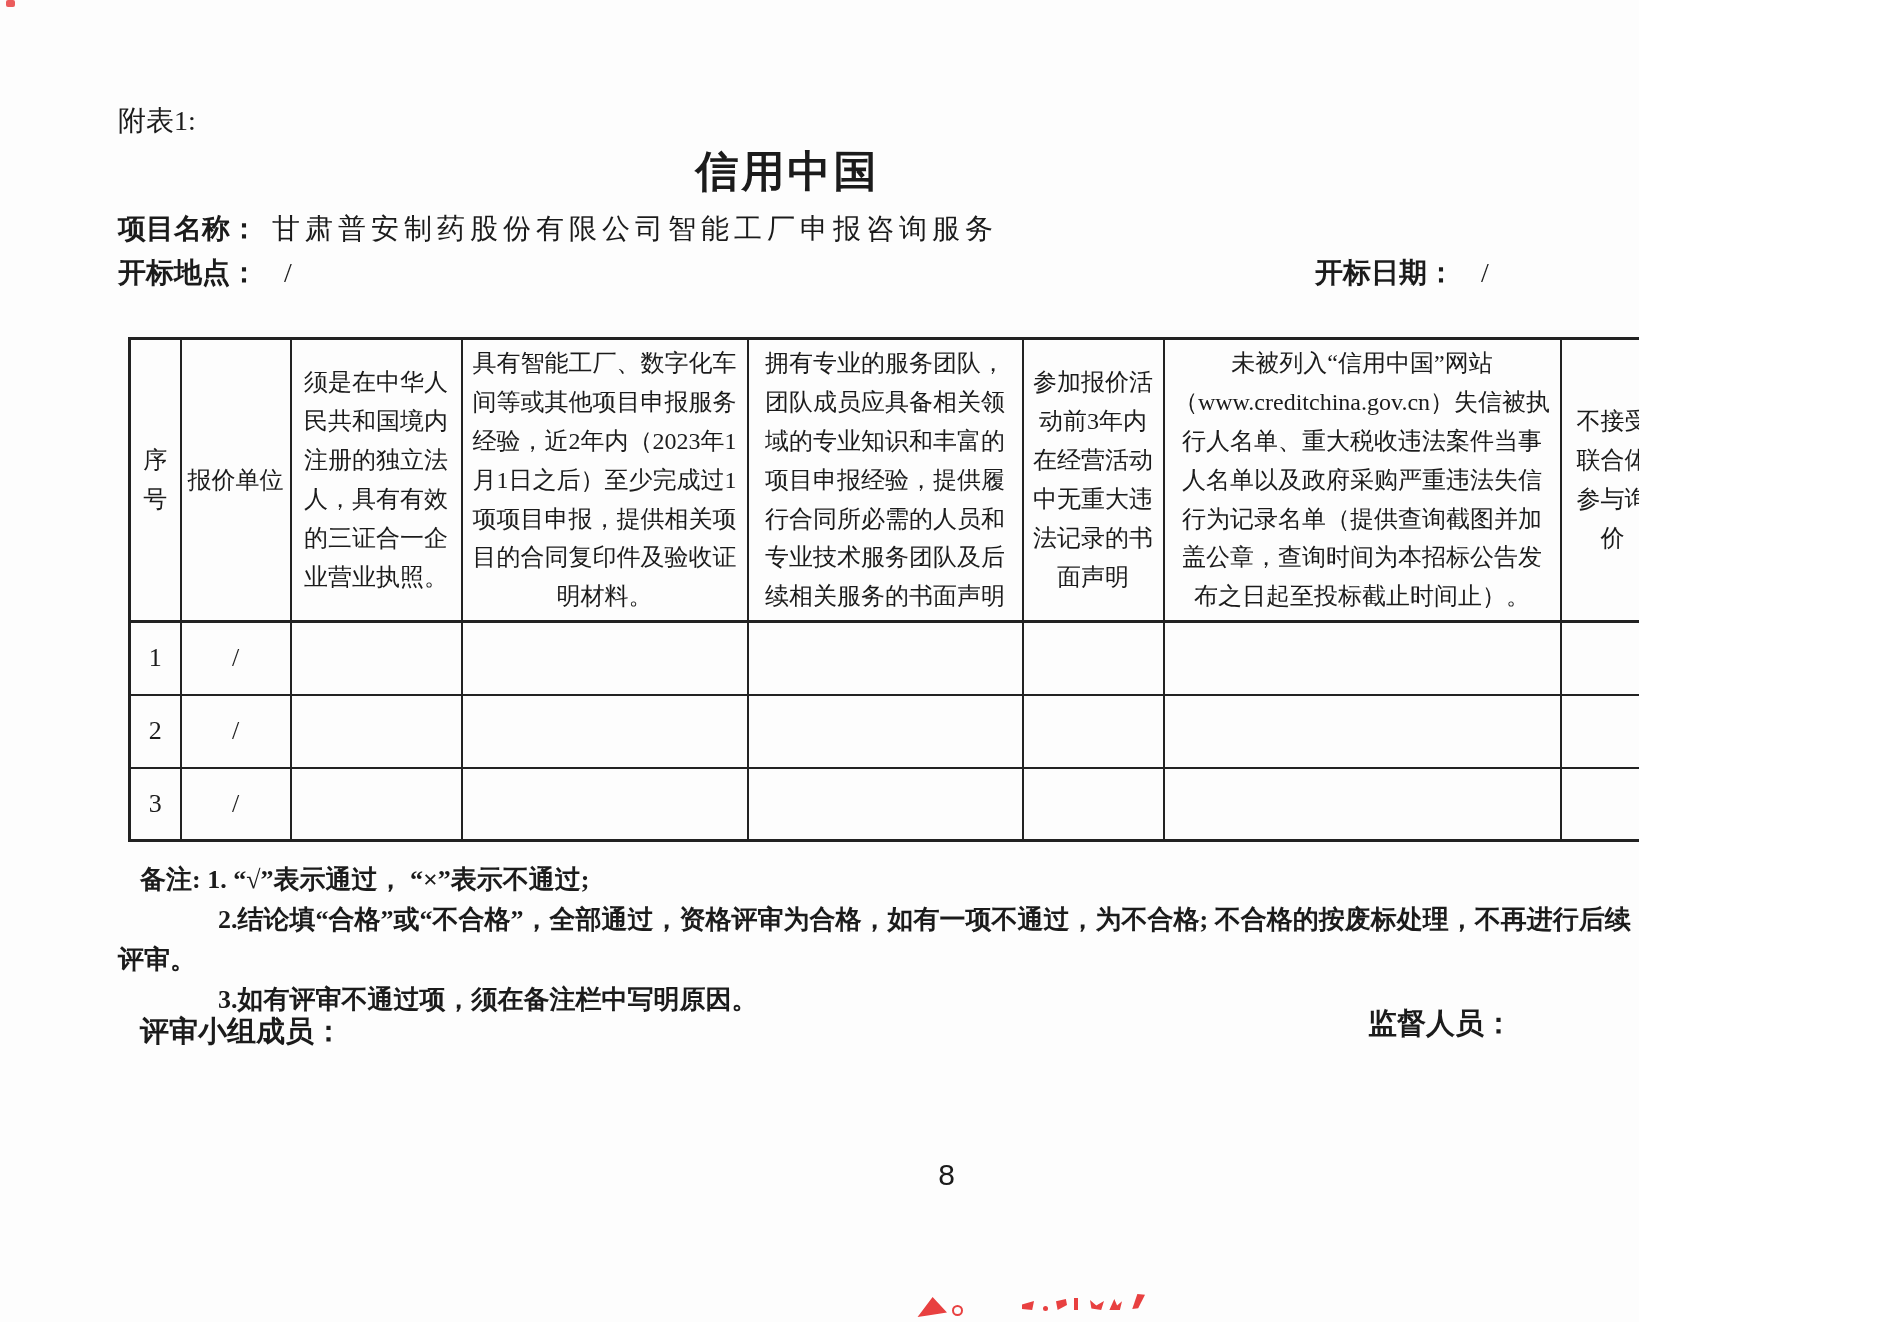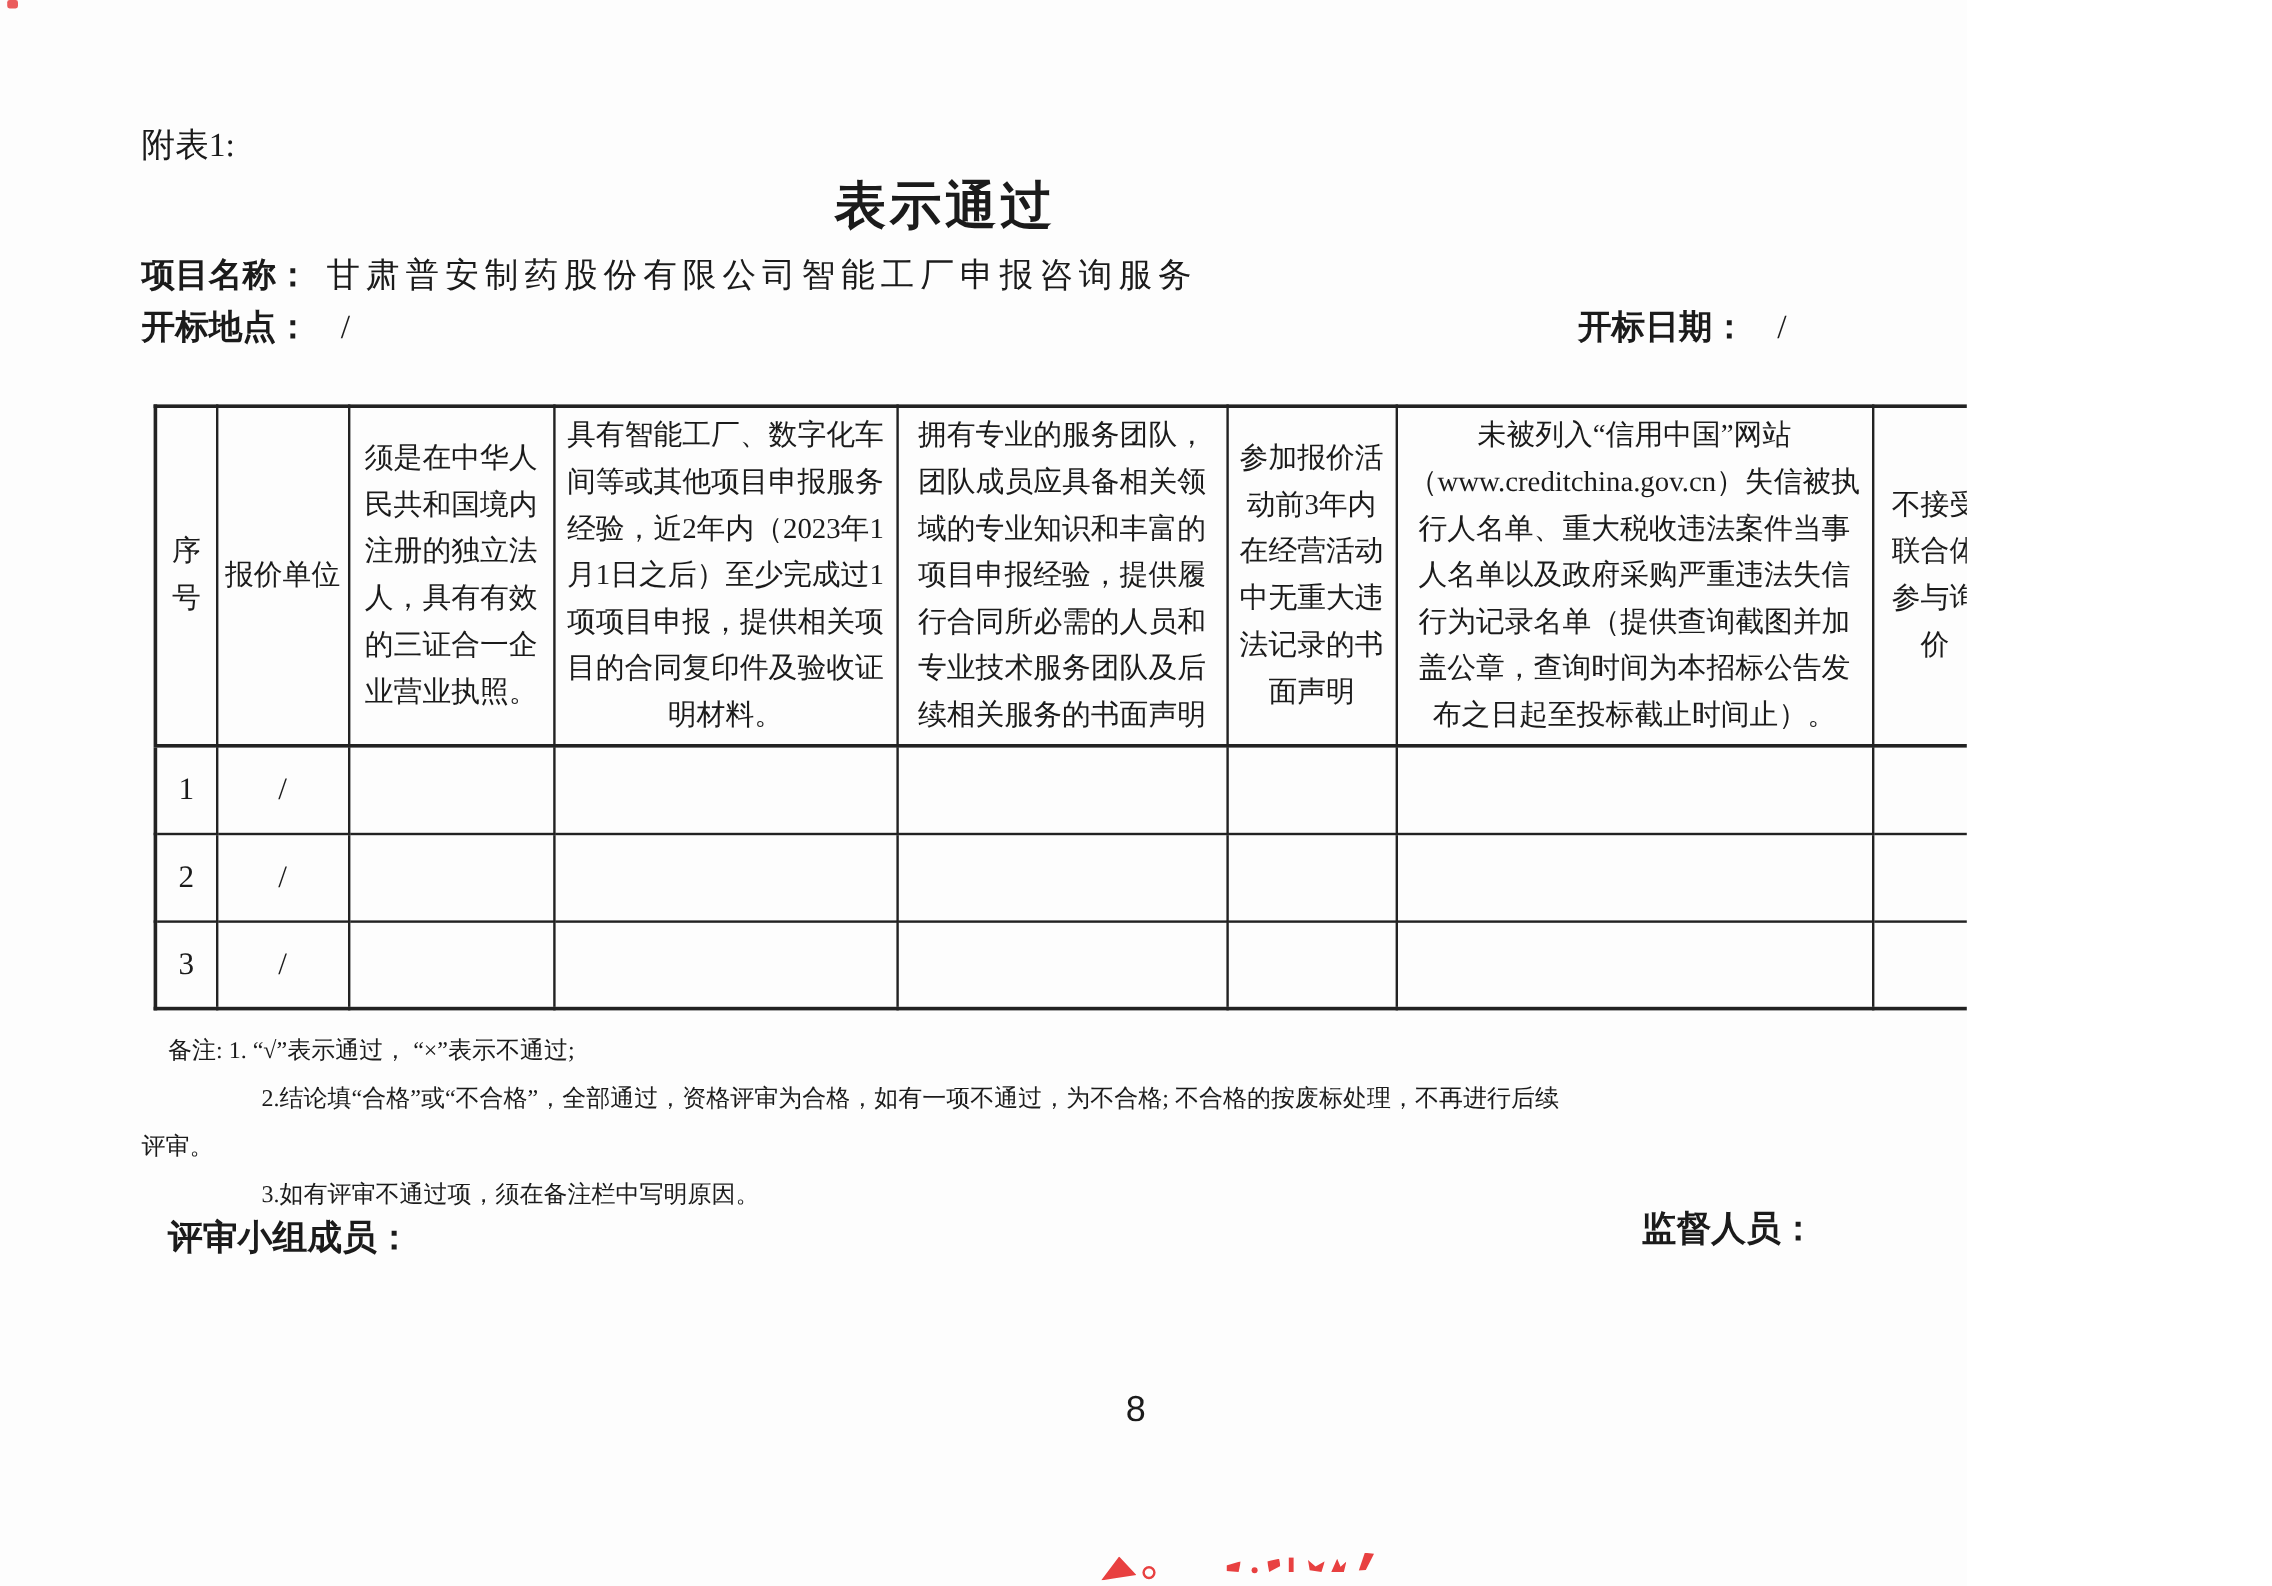--- a/index.html
+++ b/index.html
@@ -45,21 +45,21 @@
   .qual-table thead tr { height: 273px; }
   .qual-table thead th {
     font-size: 24px; font-weight: normal;
     line-height: 1.62; padding: 4px 6px;
   }
   .qual-table thead tr { border-bottom: 3px solid #222; }
   .qual-table tbody tr { height: 73px; }
   .qual-table tbody td { font-size: 26px; }
 
   .note-line {
-    position: absolute; white-space: nowrap; font-size: 20px;
+    position: absolute; white-space: nowrap; font-size: 26px; font-weight: bold;
   }
   .note-1 { left: 140px; top: 862px; }
   .note-2 { left: 218px; top: 902px; }
   .note-3 { left: 118px; top: 942px; text-align: right; }
   .note-4 { left: 218px; top: 982px; }
 
   .sig-label {
     position: absolute; white-space: nowrap;
     font-size: 29px; font-weight: bold;
   }
@@ -93,21 +93,21 @@
 </style>
 </head>
 <body>
 
 <div class="page">
 
   <span class="stamp stamp-dot-topleft"></span>
 
   <div class="attachment-label">附表1:</div>
 
-  <div class="doc-title">表示通过</div>
+  <div class="doc-title">信用中国</div>
 
   <div class="meta-line project-line">
     <span class="meta-label">项目名称：</span><span class="meta-value">甘肃普安制药股份有限公司智能工厂申报咨询服务</span>
   </div>
 
   <div class="meta-line location-line">
     <span class="meta-label">开标地点：</span><span class="meta-value slash">/</span>
   </div>
 
   <div class="meta-line date-line">

